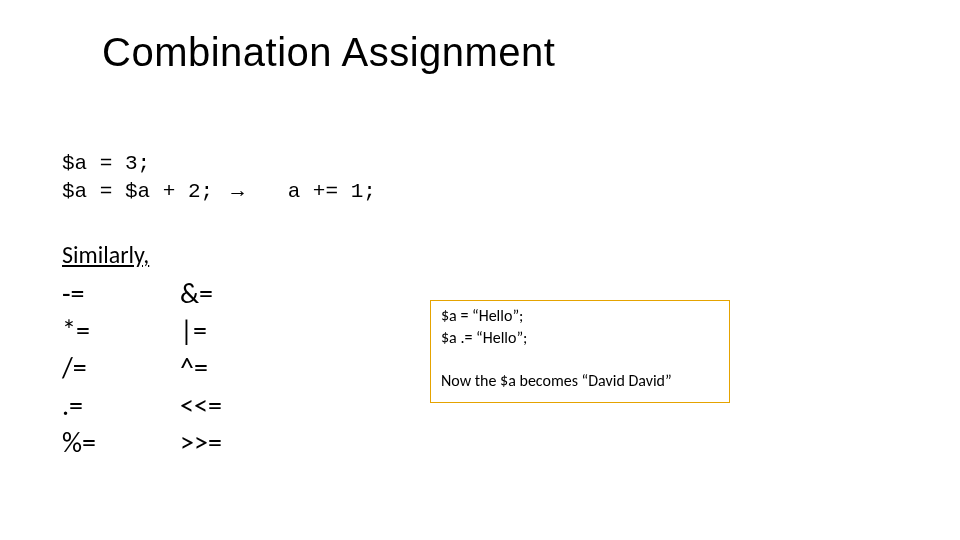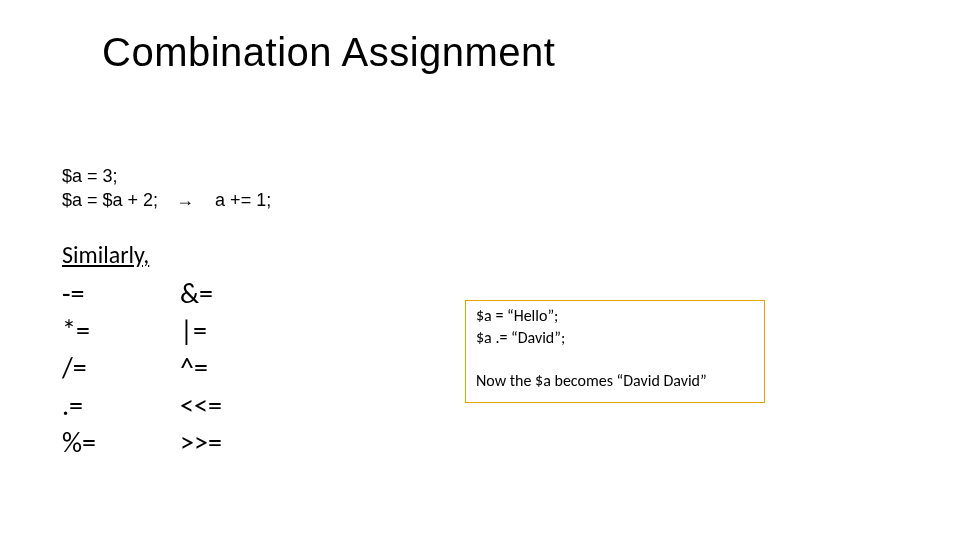--- a/index.html
+++ b/index.html
@@ -1,25 +1,25 @@
 <!DOCTYPE html>
 <html><head>
 <meta charset="utf-8">
 <style>
   * { margin: 0; padding: 0; box-sizing: border-box; }
   html, body { width: 960px; height: 540px; background: #fff; font-family: "Calibri Light", "Segoe UI Light", "Segoe UI", Arial, sans-serif; color: #000; }
   .slide { position: relative; width: 960px; height: 540px; }
   .title { position: absolute; left: 62px; top: 30px; font-size: 40px; font-weight: 300; letter-spacing: 0.5px; margin-left: 40px; }
-  .intro { position: absolute; left: 62px; top: 164px; font-size: 18px; line-height: 1.35; font-family: Liberation Sans, sans-serif; }
+  .intro { position: absolute; left: 62px; top: 150px; font-size: 21px; line-height: 1.35; font-family: Liberation Mono, monospace; }
   .intro-row2 { white-space: pre; }
   .arrow { display: inline-block; margin: 0 6px 0 18px; }
   .similarly { position: absolute; left: 62px; top: 240px; font-size: 24px; font-family: "Calibri", "Segoe UI", Arial, sans-serif; text-decoration: underline; }
   .ops-col1 { position: absolute; left: 62px; top: 275px; font-size: 28px; line-height: 1.33; font-family: "Calibri", "Segoe UI", Arial, sans-serif; }
   .ops-col2 { position: absolute; left: 180px; top: 275px; font-size: 28px; line-height: 1.33; font-family: "Calibri", "Segoe UI", Arial, sans-serif; }
-  .example-box { position: absolute; left: 430px; top: 300px; width: 300px; border: 1px solid #e5a300; padding: 4px 10px 10px 10px; font-size: 16px; line-height: 1.4; font-family: "Calibri", "Segoe UI", Arial, sans-serif; margin-left: 35px; }
+  .example-box { position: absolute; left: 430px; top: 300px; width: 300px; border: 1px solid #e5a300; padding: 4px 10px 10px 10px; font-size: 16px; line-height: 1.4; font-family: "Calibri", "Segoe UI", Arial, sans-serif; }
   .example-gap { height: 20px; }
 </style>
 </head>
 <body>
 
 <div class="slide">
 
   <div class="title">Combination Assignment</div>
 
   <div class="intro">
@@ -40,18 +40,18 @@
   <div class="ops-col2">
     <div>&amp;=</div>
     <div>|=</div>
     <div>^=</div>
     <div>&lt;&lt;=</div>
     <div>&gt;&gt;=</div>
   </div>
 
   <div class="example-box">
     <div>$a = “Hello”;</div>
-    <div>$a .= “David”;</div>
+    <div>$a .= “Hello”;</div>
     <div class="example-gap"></div>
     <div>Now the $a becomes “David David”</div>
   </div>
 
 </div>
 
 </body></html>

